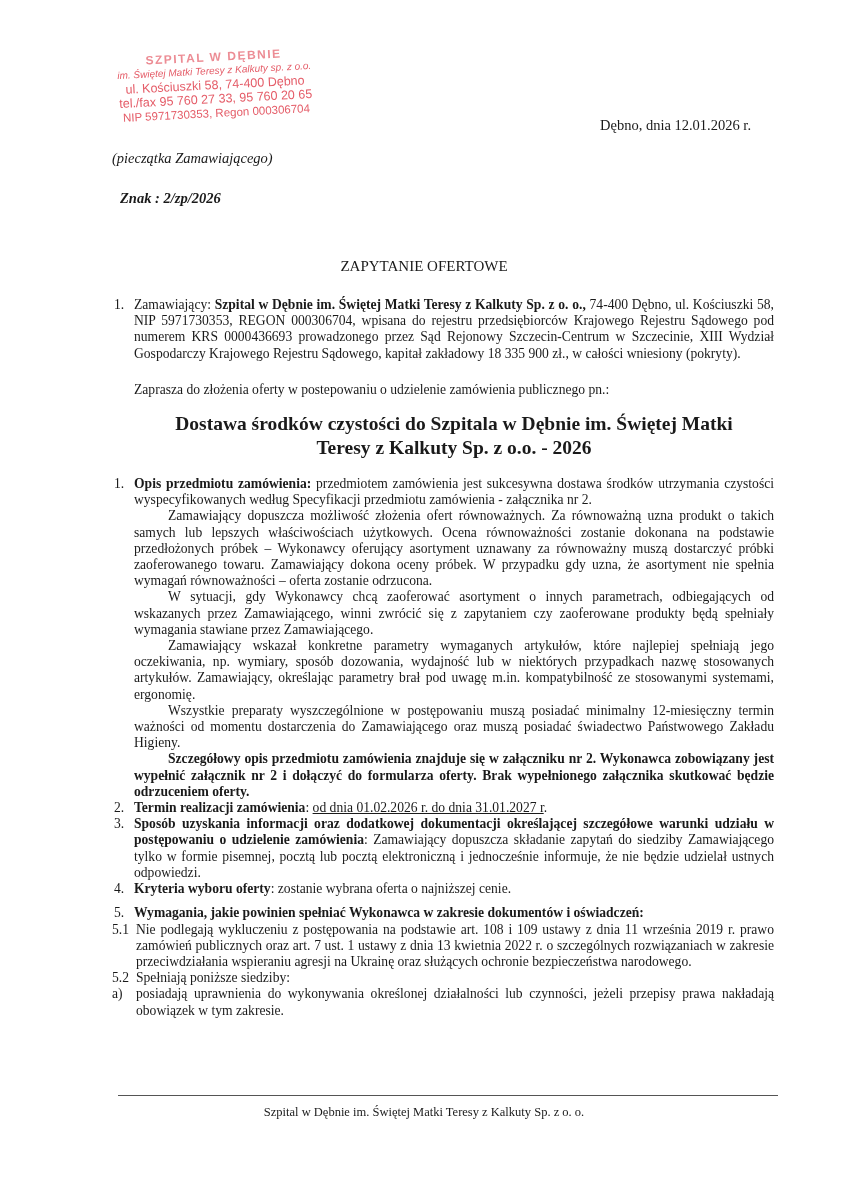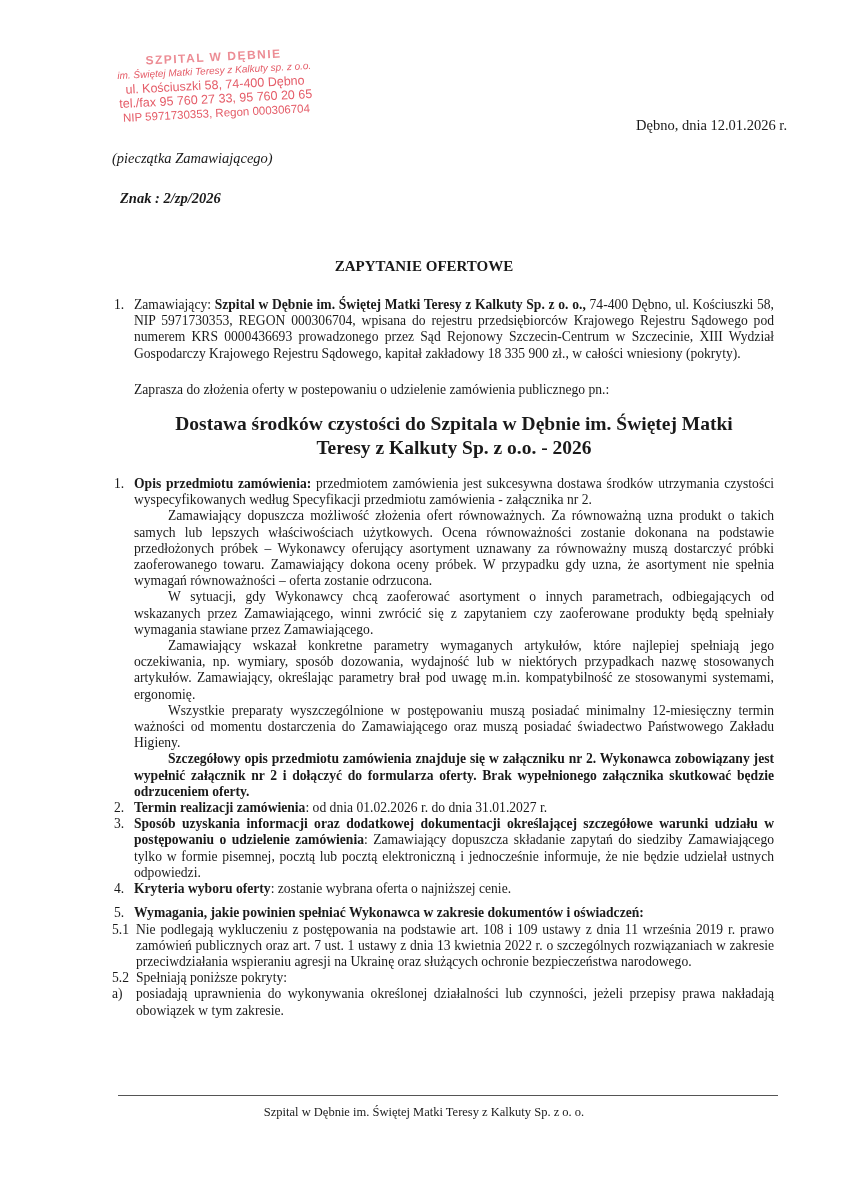--- a/index.html
+++ b/index.html
@@ -10,32 +10,32 @@
   .stamp {
     position: absolute; left: 110px; top: 50px; width: 210px;
     color: #e0404e; font-family: "Liberation Sans", sans-serif;
     text-align: center; transform: rotate(-3deg); line-height: 14px;
     opacity: 0.85;
   }
   .stamp .s-title { font-size: 12px; letter-spacing: 1.5px; font-weight: bold; opacity: 0.7; }
   .stamp .s-sub { font-size: 10px; font-style: italic; }
   .stamp .s-line { font-size: 12.5px; }
   .stamp .s-small { font-size: 11.5px; }
-  .date { position: absolute; left: 636px; top: 117px; font-size: 14.5px; font-family: Liberation Serif, serif; }
+  .date { position: absolute; left: 600px; top: 117px; font-size: 14.5px; font-family: Liberation Serif, serif; }
   .stamp-caption { position: absolute; left: 112px; top: 150px; font-size: 14.5px; font-style: italic; }
   .sign { position: absolute; left: 120px; top: 190px; font-size: 14.5px; font-style: italic; font-weight: bold; }
-  .doc-title { position: absolute; left: 0; width: 848px; top: 258px; text-align: center; font-size: 15px; font-weight: bold; }
+  .doc-title { position: absolute; left: 0; width: 848px; top: 258px; text-align: center; font-size: 15px; font-weight: normal; }
   .body { position: absolute; left: 114px; top: 297px; width: 660px; font-size: 13.6px; line-height: 16.2px; }
   .item { position: relative; padding-left: 20px; text-align: justify; }
   .num { position: absolute; left: 0; top: 0; }
   .invite { margin-top: 20px; margin-left: 20px; }
   .subject { text-align: center; font-weight: bold; font-size: 19.5px; line-height: 24px; margin: 14px 0 16px 20px; }
   .para { text-indent: 34px; text-align: justify; padding-left: 20px; }
   .b { font-weight: bold; }
-  .u { }
+  .u { text-decoration: underline; }
   .gap { margin-top: 8px; }
   .req-intro { margin-left: 20px; margin-top: 8px; }
   .sub-item { position: relative; padding-left: 22px; text-align: justify; }
   .sub-item .num { left: -2px; }
   .footer-rule { position: absolute; left: 118px; width: 660px; top: 1095px; border-top: 1.5px solid #555; }
   .footer { position: absolute; left: 0; width: 848px; top: 1104px; text-align: center; font-size: 12.5px; line-height: 16px; }
 </style>
 </head>
 <body>
 
@@ -91,21 +91,21 @@
   <div class="item gap">
     <span class="num">5.</span>
     <span class="b">Wymagania, jakie powinien spełniać Wykonawca w zakresie dokumentów i oświadczeń:</span>
   </div>
   <div class="sub-item">
     <span class="num">5.1</span>
     <span>Nie podlegają wykluczeniu z postępowania na podstawie art. 108 i 109 ustawy z dnia 11 września 2019 r. prawo zamówień publicznych oraz art. 7 ust. 1 ustawy z dnia 13 kwietnia 2022 r. o szczególnych rozwiązaniach w zakresie przeciwdziałania wspieraniu agresji na Ukrainę oraz służących ochronie bezpieczeństwa narodowego.</span>
   </div>
   <div class="sub-item">
     <span class="num">5.2</span>
-    <span>Spełniają poniższe pokryty:</span>
+    <span>Spełniają poniższe siedziby:</span>
   </div>
   <div class="sub-item">
     <span class="num">a)</span>
     <span>posiadają uprawnienia do wykonywania określonej działalności lub czynności, jeżeli przepisy prawa nakładają obowiązek w tym zakresie.</span>
   </div>
 </div>
 
 <div class="footer-rule"></div>
 <div class="footer">
   <div>Szpital w Dębnie im. Świętej Matki Teresy z Kalkuty Sp. z o. o.</div>

